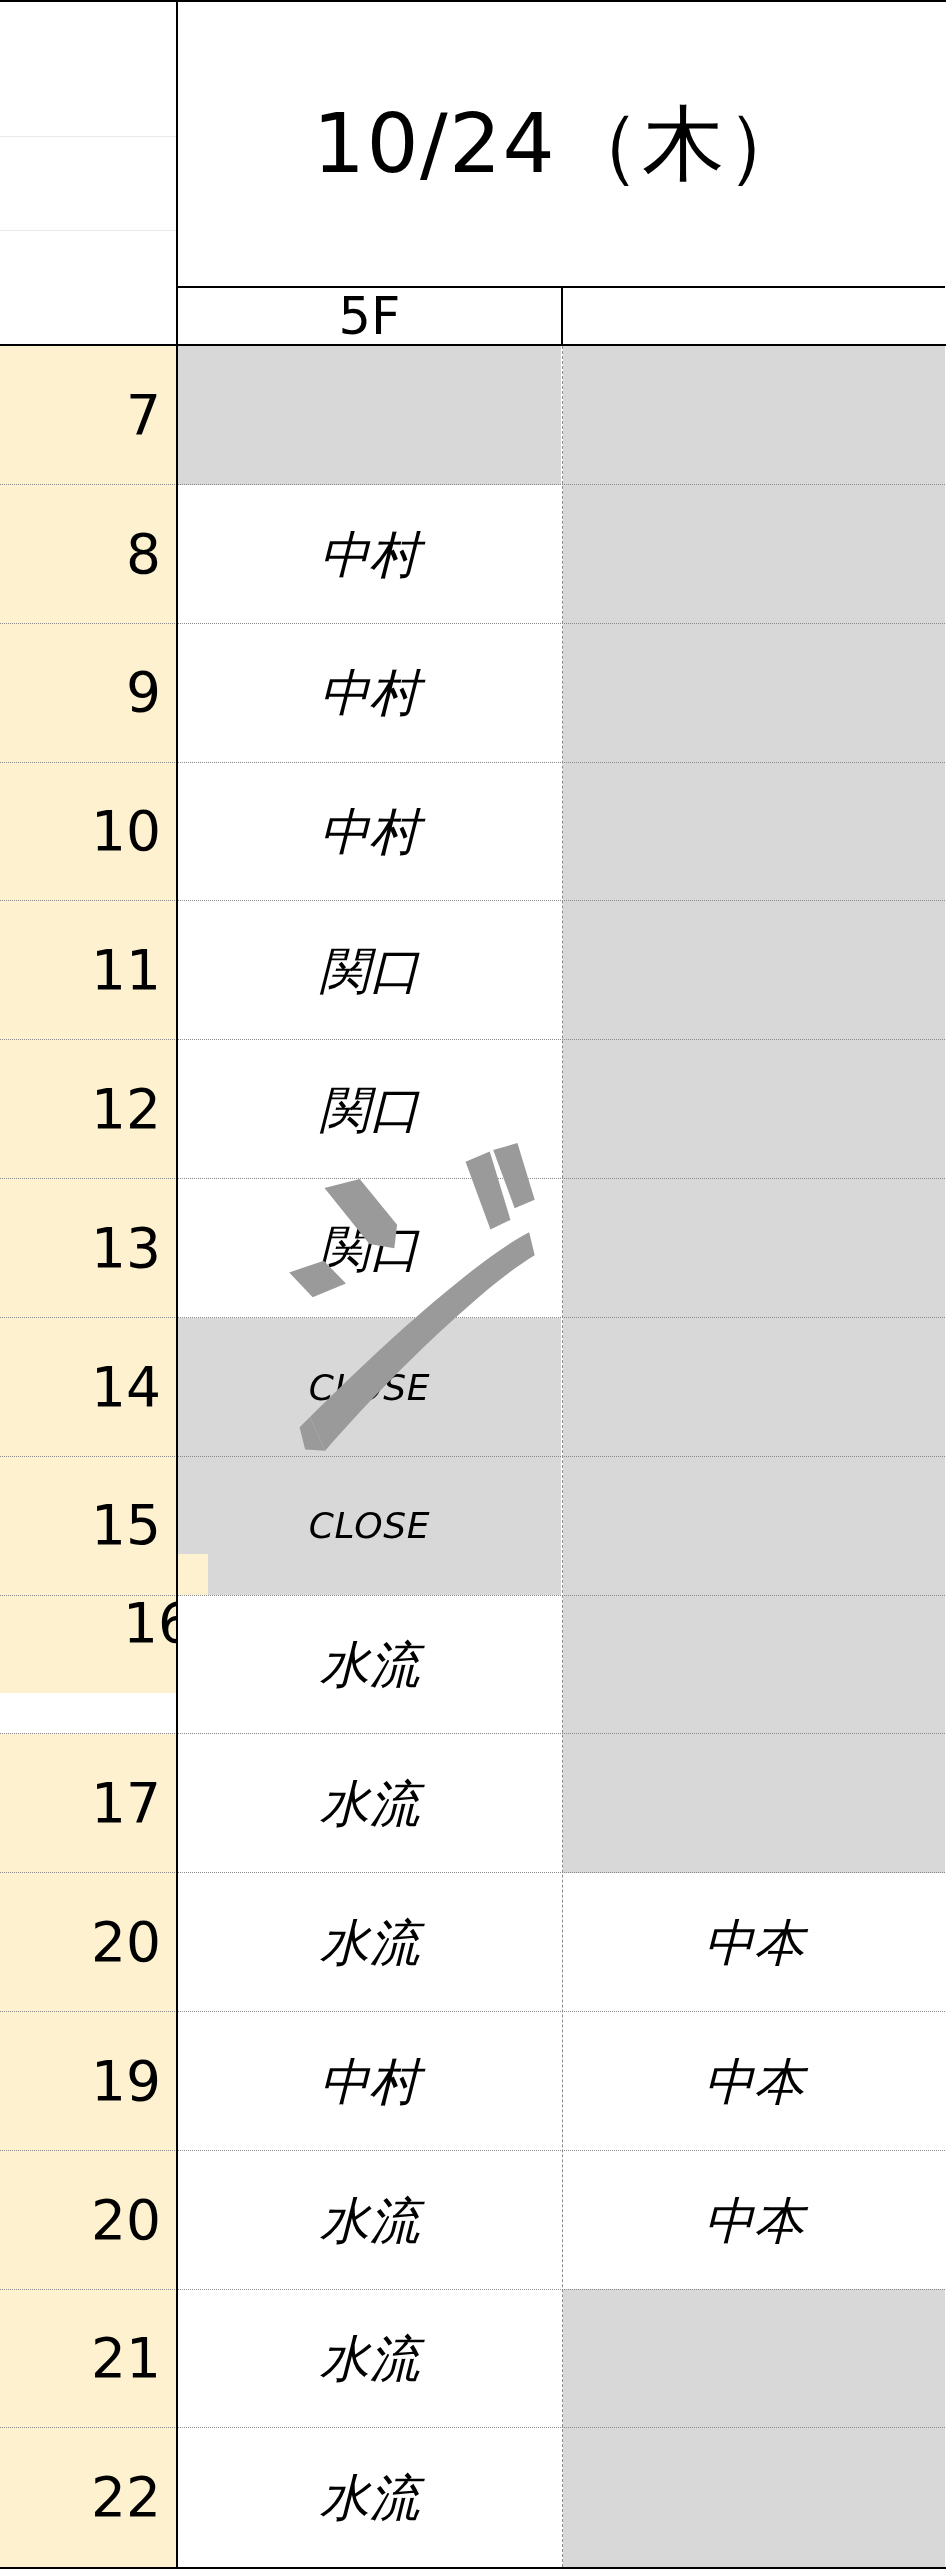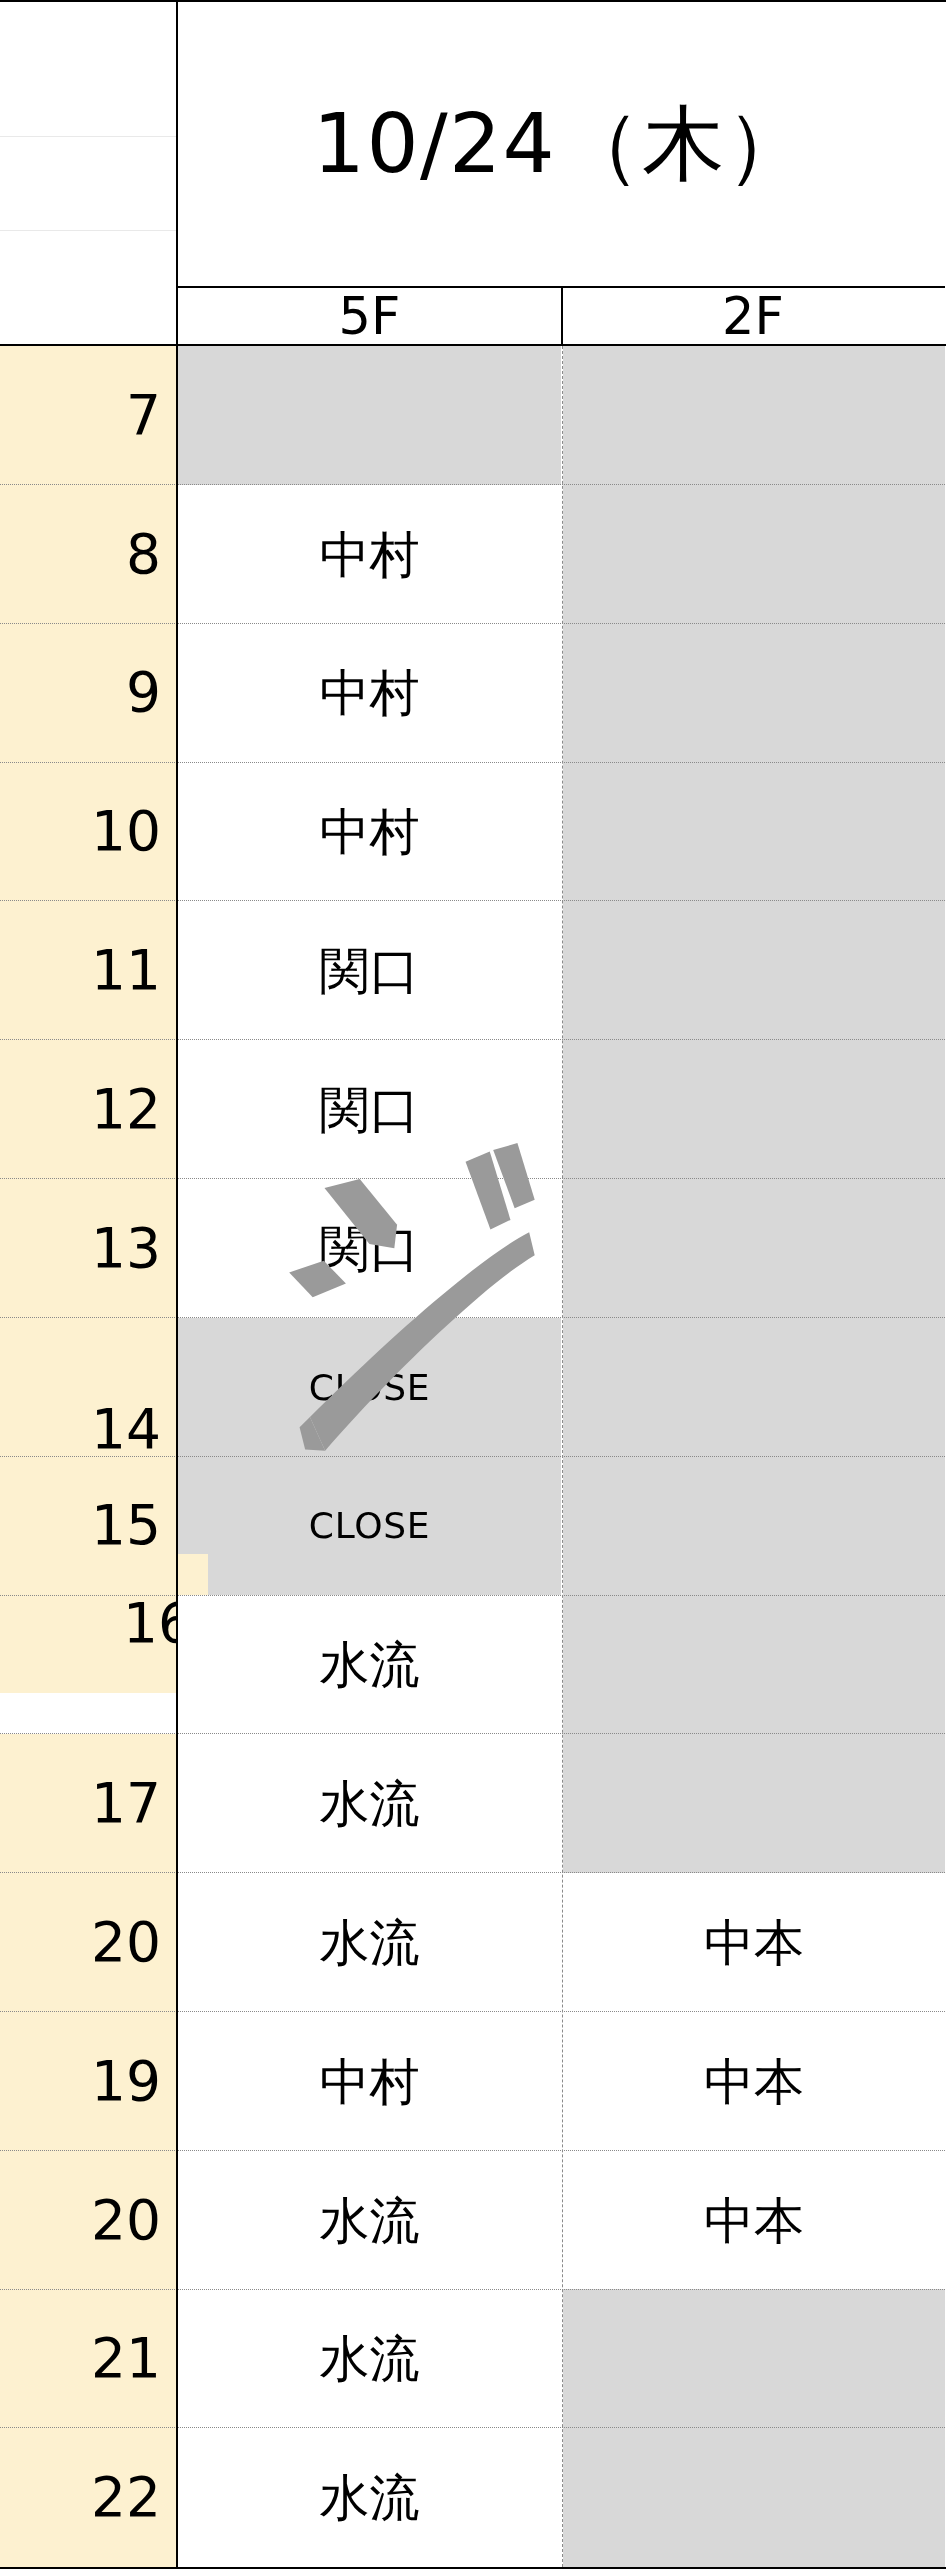--- a/index.html
+++ b/index.html
@@ -56,20 +56,21 @@
   
   .hour{
     background:#fdf1d0;
     font-size:55px;
     justify-content:flex-end;
     padding-right:15px;
   }
   .slot{
     background:#ffffff;
     font-size:50px;
+    font-style:italic;
   }
   .slot.gray{background:#d8d8d8;}
   .slot.close{font-size:36px;letter-spacing:0.7px;}
 
   
   .rule{position:absolute;}
   .v-solid{width:2.1px;background:#000;}
   .h-solid{height:2.1px;background:#000;}
   .h-dot{
     height:0;
@@ -112,23 +113,20 @@
   </div>
 
   <div class="cell hdr-date" style="left:177px;top:0;width:768px;height:287px;">
     <span class="l1">10/24</span>
     <span class="l2">（木）</span>
   </div>
 
   <div class="cell hdr-floor" style="left:177px;top:287px;width:385px;height:59px;">
     <span>5F</span>
   </div>
-  <div class="cell hdr-floor" style="left:562px;top:287px;width:382px;height:59px;">
-    <span>2F</span>
-  </div>
 
   <div id="body-layer">
       <div class="cell hour" style="left: 0px; top: 346px; width: 176px; height: 139px;">
         <span>7</span>
       </div>
       <div class="cell slot gray" style="left: 178px; top: 346px; width: 383px; height: 139px;">
         <span></span>
       </div>
       <div class="cell slot gray" style="left: 563px; top: 346px; width: 382px; height: 139px;">
         <span></span>
@@ -186,21 +184,21 @@
       <div class="cell hour" style="left: 0px; top: 1179px; width: 176px; height: 139px;">
         <span>13</span>
       </div>
       <div class="cell slot" style="left: 178px; top: 1179px; width: 383px; height: 139px;">
         <span>関口</span>
       </div>
       <div class="cell slot gray" style="left: 563px; top: 1179px; width: 382px; height: 139px;">
         <span></span>
       </div>
       <div class="rule h-dot" style="left: 0px; top: 1178px; width: 947px;"></div>
-      <div class="cell hour" style="left: 0px; top: 1318px; width: 176px; height: 139px; align-items: flex-end;">
+      <div class="cell hour" style="left: 0px; top: 1318px; width: 176px; height: 139px;">
         <span>14</span>
       </div>
       <div class="cell slot gray close" style="left: 178px; top: 1318px; width: 383px; height: 139px;">
         <span>CLOSE</span>
       </div>
       <div class="cell slot gray" style="left: 563px; top: 1318px; width: 382px; height: 139px;">
         <span></span>
       </div>
       <div class="rule h-dot" style="left: 0px; top: 1317px; width: 947px;"></div>
       <div class="cell hour" style="left: 0px; top: 1456px; width: 176px; height: 139px;">

